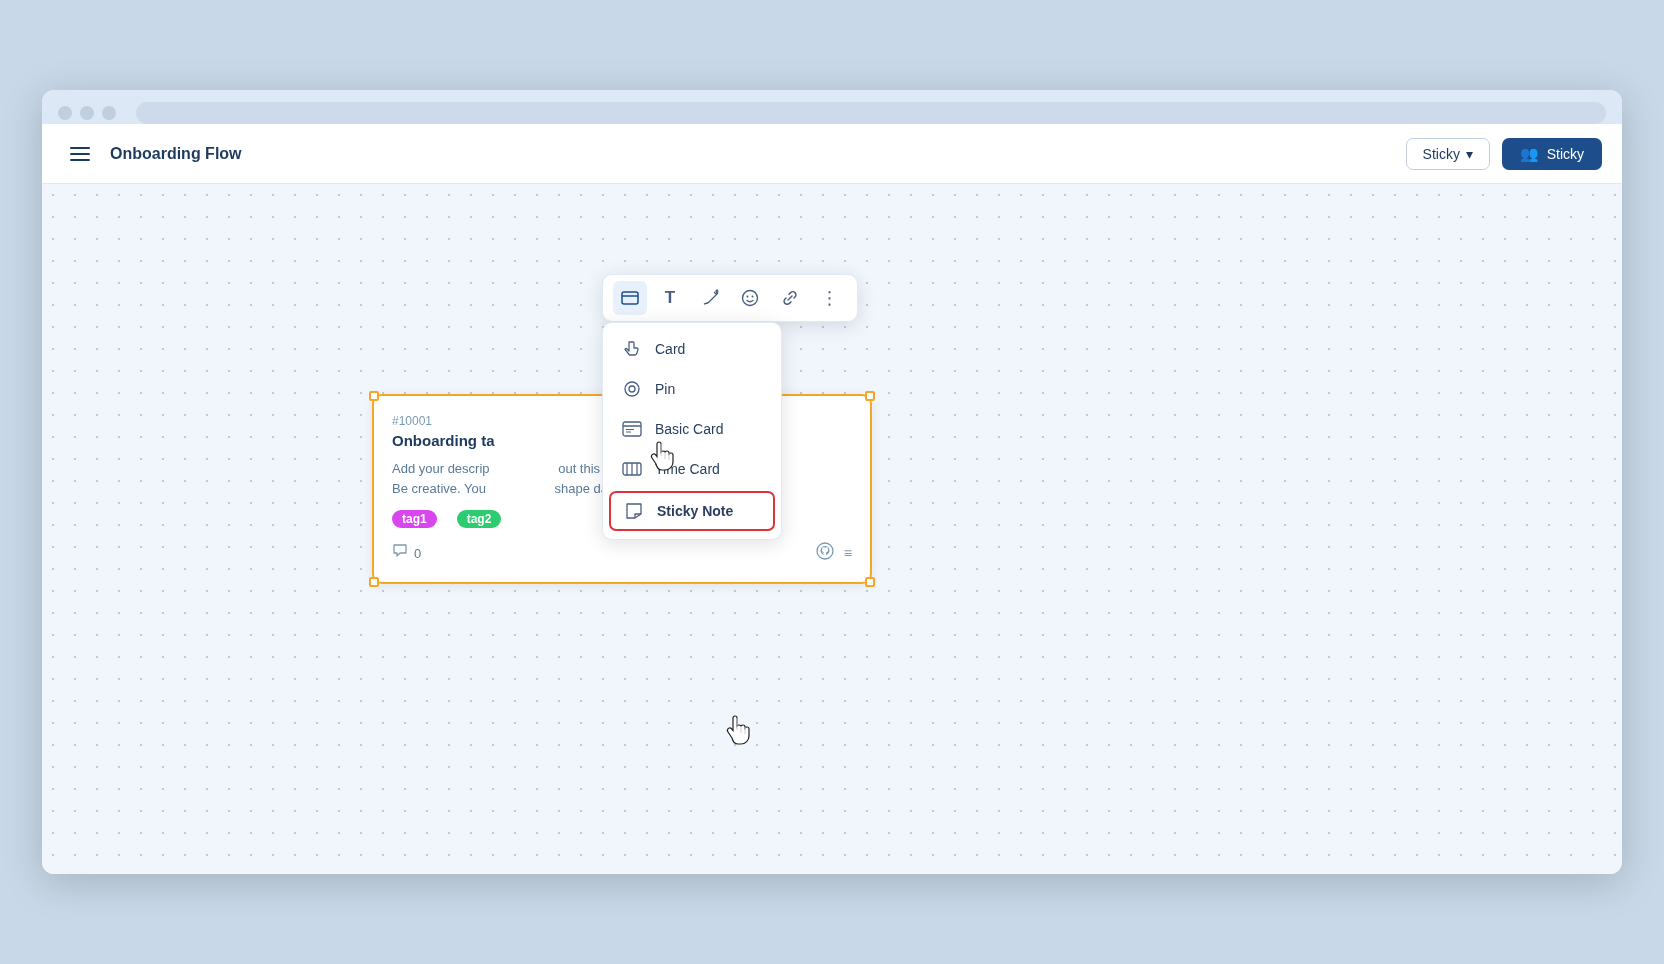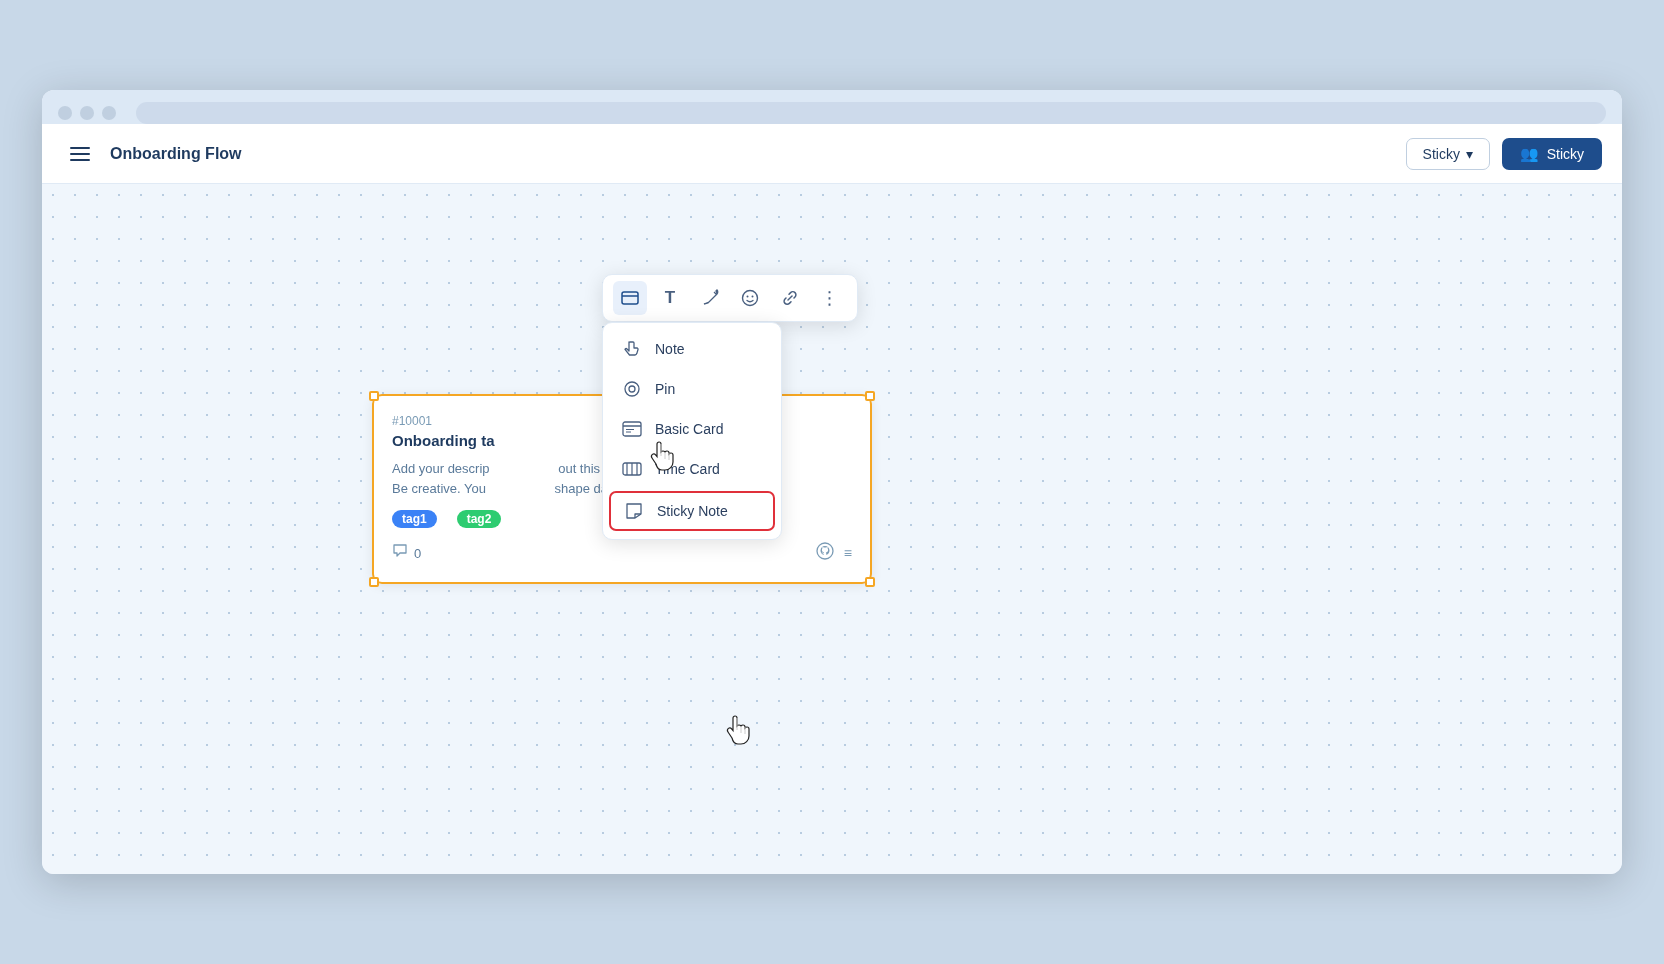--- a/index.html
+++ b/index.html
@@ -179,20 +179,21 @@
       font-size: 14px;
       color: #2a3f5f;
       cursor: pointer;
       position: relative;
     }
     .menu-item.highlighted {
       border: 2px solid #e0303a;
       border-radius: 7px;
       margin: 0 6px;
       padding: 7px 12px;
+      font-weight: bold;
     }
     .menu-item-icon {
       width: 22px;
       height: 22px;
       display: flex;
       align-items: center;
       justify-content: center;
       color: #4a6080;
       font-size: 15px;
       flex-shrink: 0;
@@ -231,21 +232,21 @@
       gap: 6px;
       margin-bottom: 14px;
     }
     .tag {
       font-size: 12px;
       font-weight: 600;
       padding: 2px 10px;
       border-radius: 12px;
       color: #fff;
     }
-    .tag-orange { background: #3b82f6; }
+    .tag-orange { background: #d946ef; }
     .tag-green { background: #2ecc71; margin-left: 14px; }
     .card-footer {
       display: flex;
       align-items: center;
       gap: 6px;
     }
     .comment-icon {
       color: #7a9bb5;
       font-size: 16px;
     }
@@ -355,21 +356,21 @@
       </div>
 
       <div class="dropdown-menu">
 
         <div class="menu-item">
           <div class="menu-item-icon">
             <svg width="20" height="20" viewBox="0 0 20 20" fill="none">
               <path d="M7 3 L7 12 L5 10 C4.5 9.5 3.7 9.5 3.2 10 L3 10.3 L7.5 16 L13 16 C13.8 16 14.5 15.4 14.8 14.6 L16 10.5 C16.2 9.8 15.7 9 15 9 L12 9 L12 4 C12 3.4 11.6 3 11 3 L8 3 C7.4 3 7 3.4 7 4 Z" stroke="#4a6080" stroke-width="1.3" fill="none" stroke-linejoin="round"></path>
             </svg>
           </div>
-          <span>Note</span>
+          <span>Card</span>
         </div>
 
         <div class="menu-item">
           <div class="menu-item-icon">
             <svg width="20" height="20" viewBox="0 0 20 20" fill="none">
               <circle cx="10" cy="10" r="7" stroke="#4a6080" stroke-width="1.3" fill="none"></circle>
               <circle cx="10" cy="10" r="3" stroke="#4a6080" stroke-width="1.3" fill="none"></circle>
             </svg>
           </div>
           <span>Pin</span>

